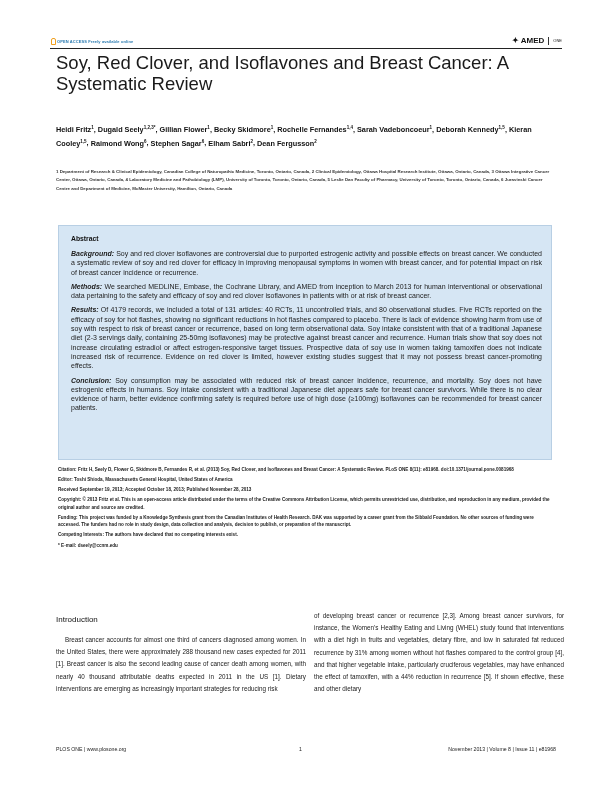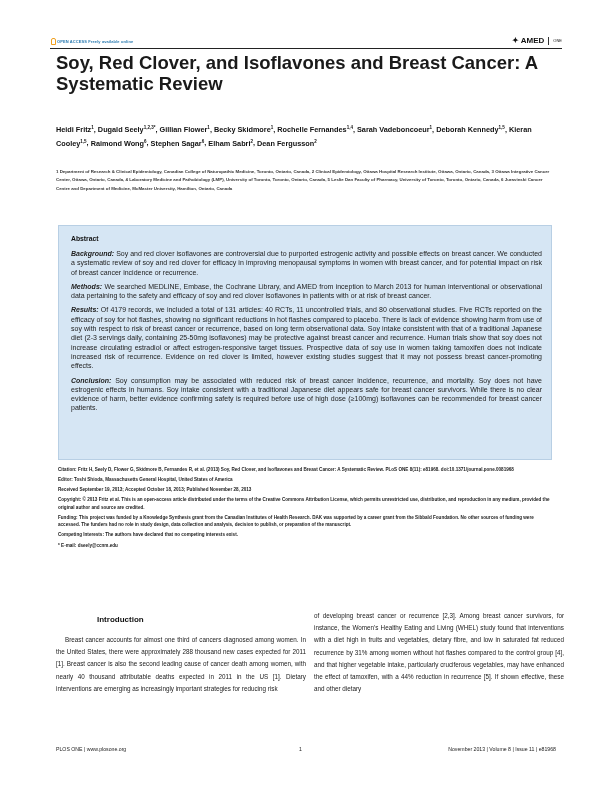--- a/index.html
+++ b/index.html
@@ -4,31 +4,31 @@
 <style>
   html, body { margin:0; padding:0; }
   body { width:612px; height:792px; background:#fff; position:relative; font-family:"Liberation Sans", sans-serif; color:#111; overflow:hidden; }
   .topbar { position:absolute; left:50px; top:36px; width:512px; height:12px; }
   .oa { position:absolute; left:0; top:2px; font-size:4px; color:#2a7ab0; font-weight:bold; letter-spacing:0.1px; white-space:nowrap; }
   .oa .lock { display:inline-block; width:3px; height:5px; border:1px solid #f0a020; border-radius:2px 2px 0 0; vertical-align:middle; margin:0 1px; }
   .plos { position:absolute; right:0; top:0; font-size:8px; font-weight:bold; white-space:nowrap; display:flex; align-items:center; gap:2px; }
   .plos .sep { width:1px; height:8px; background:#333; display:inline-block; margin:0 2px; }
   .plos .one { font-size:4px; font-weight:normal; }
   .rule { position:absolute; left:50px; top:48px; width:512px; height:1px; background:#222; }
-  h1 { position:absolute; left:56px; top:52px; width:520px; margin:0; font-size:18.5px; line-height:21px; font-weight:bold; color:#1a1a1a; }
+  h1 { position:absolute; left:56px; top:52px; width:520px; margin:0; font-size:18.5px; line-height:21px; font-weight:normal; color:#1a1a1a; }
   .authors { position:absolute; left:56px; top:122px; width:500px; font-size:7.3px; line-height:11px; font-weight:bold; }
   .authors sup { font-size:4.5px; }
   .affil { position:absolute; left:56px; top:168px; width:500px; font-size:4.4px; line-height:8.3px; font-weight:bold; color:#333; }
   .abstract { position:absolute; left:58px; top:225px; width:494px; height:235px; background:#d6e6f4; border:1px solid #b8cfe4; box-sizing:border-box; padding:9px 9px 0 12px; }
   .abs-title { font-size:6.8px; font-weight:bold; margin-bottom:7px; }
   .abs-p { font-size:7px; line-height:9.3px; text-align:justify; margin:0 0 5px 0; color:#222; }
   .abs-p b { font-style:italic; }
   .meta { position:absolute; left:58px; top:466px; width:494px; font-size:4.6px; line-height:7.5px; font-weight:bold; color:#222; }
   .meta p { margin:0 0 2.6px 0; }
-  .intro-h { position:absolute; left:56px; top:615px; font-size:8px; font-weight:bold;margin-left:41px; }
+  .intro-h { position:absolute; left:56px; top:615px; font-size:8px; font-weight:normal; }
   .col { position:absolute; top:634px; width:250px; font-size:6.3px; line-height:12.2px; text-align:justify; color:#1a1a1a; }
   .col.left { left:56px; text-indent:9px; }
   .col.right { left:314px; top:610px; }
   .footer { position:absolute; top:746px; left:56px; width:500px; font-size:5.2px; color:#222; }
   .footer .f-left { position:absolute; left:0; }
   .footer .f-mid { position:absolute; left:243px; }
   .footer .f-right { position:absolute; right:0; }
 </style>
 </head>
 <body>

